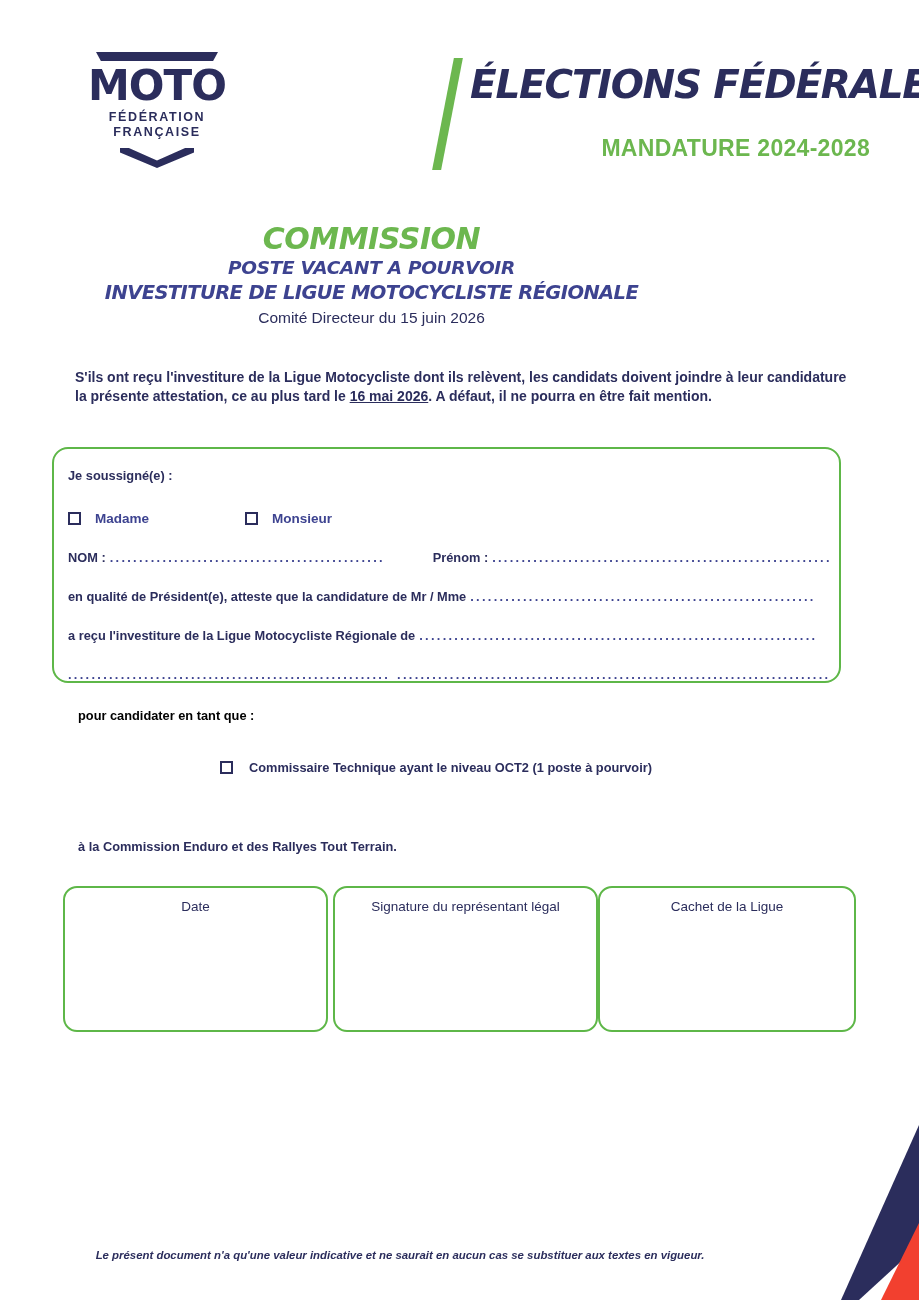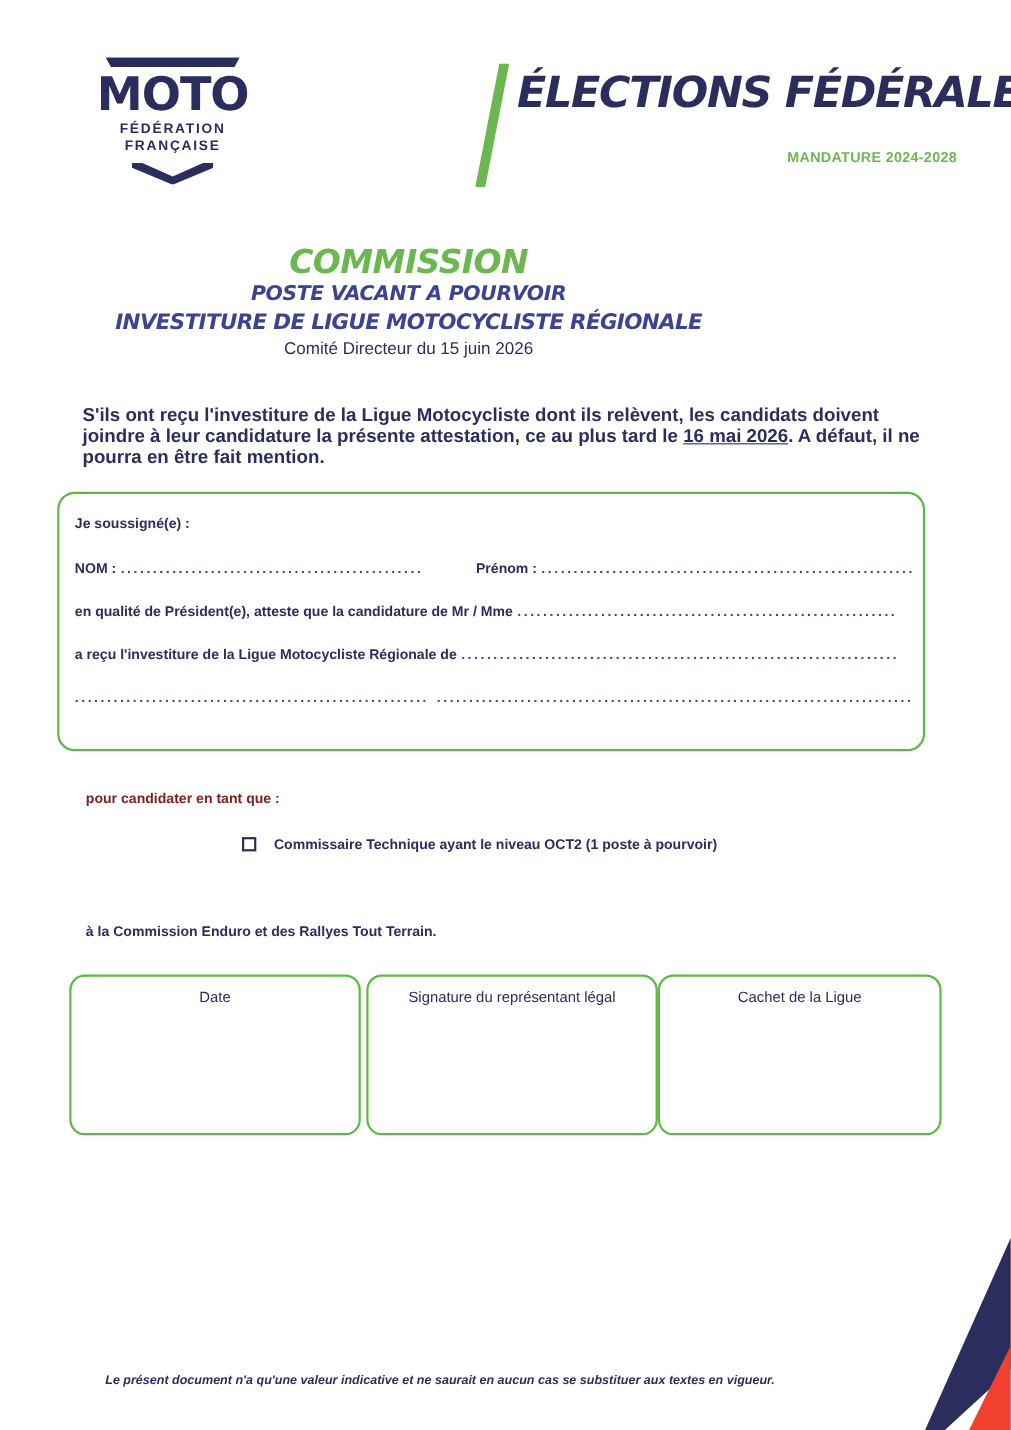--- a/index.html
+++ b/index.html
@@ -87,21 +87,21 @@
     letter-spacing: -1.2px;
     color: #2b2d5c;
     line-height: 46px;
     white-space: nowrap;
   }
   .header-sub {
     position: absolute;
     left: 470px; top: 135px;
     width: 400px;
     text-align: right;
-    font-size: 13px;
+    font-size: 23px;
     font-weight: 800;
     letter-spacing: 0.3px;
     color: #6cb74f;
     white-space: nowrap;
   }
 
   
   .title-block {
     position: absolute;
     left: 0; top: 222px;
@@ -141,21 +141,21 @@
     color: #2b2d5c;
     line-height: 22px;
     margin-top: 1px;
   }
 
   
   .intro {
     position: absolute;
     left: 75px; top: 368px;
     width: 775px;
-    font-size: 17px;
+    font-size: 14px;
     font-weight: 700;
     line-height: 19px;
     color: #2b2d5c;
   }
   .intro u { text-decoration: underline; font-weight: 800; }
 
   
   .decl-box {
     position: absolute;
     left: 52px; top: 447px;
@@ -224,22 +224,21 @@
   }
   .dots-seg-a { width: 372px; overflow: hidden; white-space: nowrap; }
   .dots-seg-b { flex: 1 1 auto; overflow: hidden; white-space: nowrap; margin-left: 10px; }
 
   
   .cand-intro {
     position: absolute;
     left: 78px; top: 708px;
     font-size: 12.8px;
     font-weight: 700;
-    color: #7f1d1d;
-    margin-top: 10px;
+    color: #000000;
   }
   .poste-row {
     position: absolute;
     left: 220px; top: 760px;
     display: flex;
     align-items: center;
   }
   .poste-label {
     font-size: 12.8px;
     font-weight: 800;
@@ -323,20 +322,27 @@
 
 <div class="intro">
   <span>S'ils ont reçu l'investiture de la Ligue Motocycliste dont ils relèvent, les candidats doivent joindre à leur candidature la présente attestation, ce au plus tard le </span><u>16 mai 2026</u><span>. A défaut, il ne pourra en être fait mention.</span>
 </div>
 
 <div class="decl-box">
   <div class="decl-inner">
 
     <div class="decl-line">Je soussigné(e) :</div>
 
+    <div class="gender-row">
+      <span class="cb"></span>
+      <span class="gender-label">Madame</span>
+      <span class="gender-gap"></span>
+      <span class="cb"></span>
+      <span class="gender-label">Monsieur</span>
+    </div>
 
     <div class="field-row">
       <span class="lbl">NOM :</span>
       <span class="dots-fixed">...............................................</span>
       <span class="lbl">Prénom :</span>
       <span class="dots">...................................................................</span>
     </div>
 
     <div class="field-row">
       <span class="lbl">en qualité de Président(e), atteste que la candidature de Mr / Mme</span>

